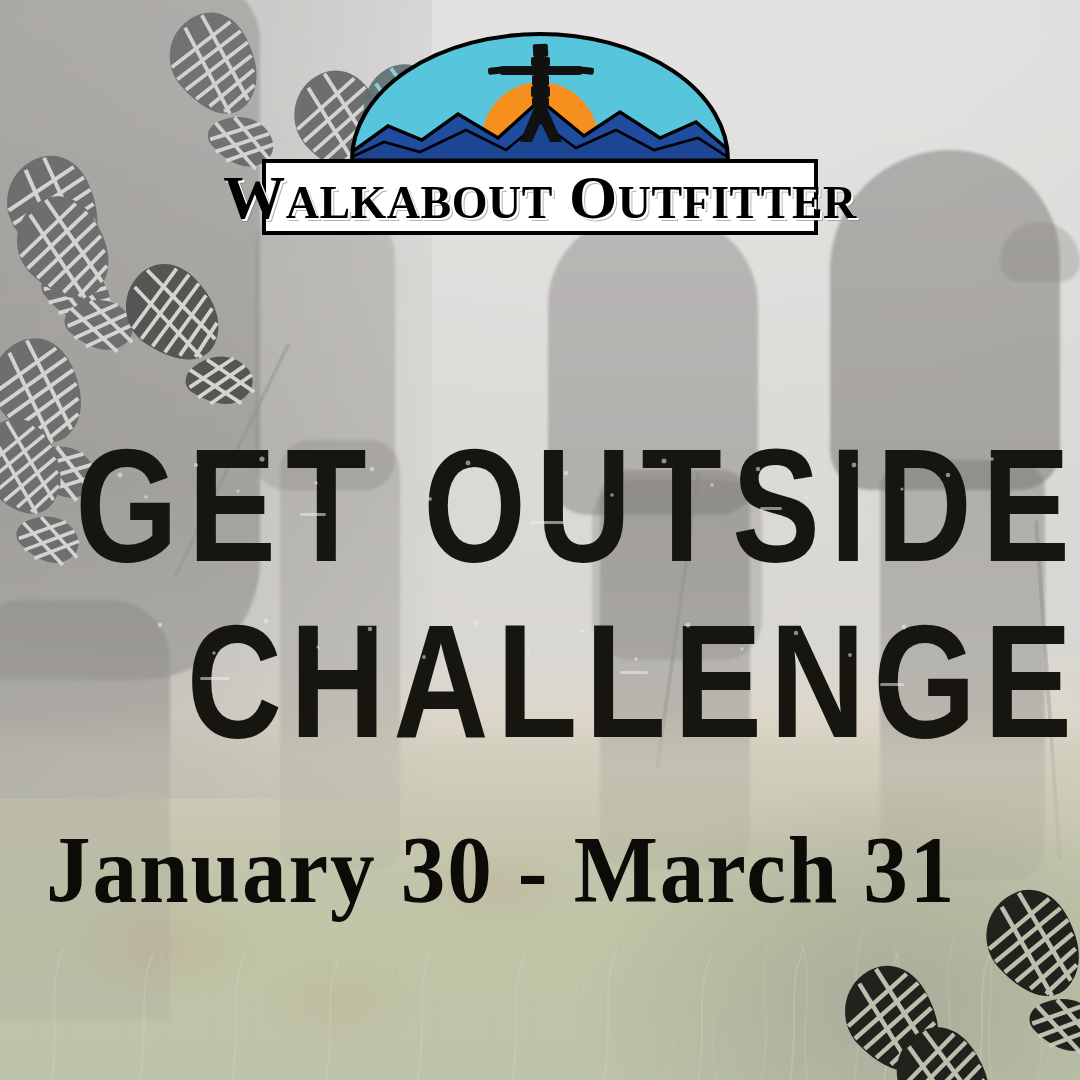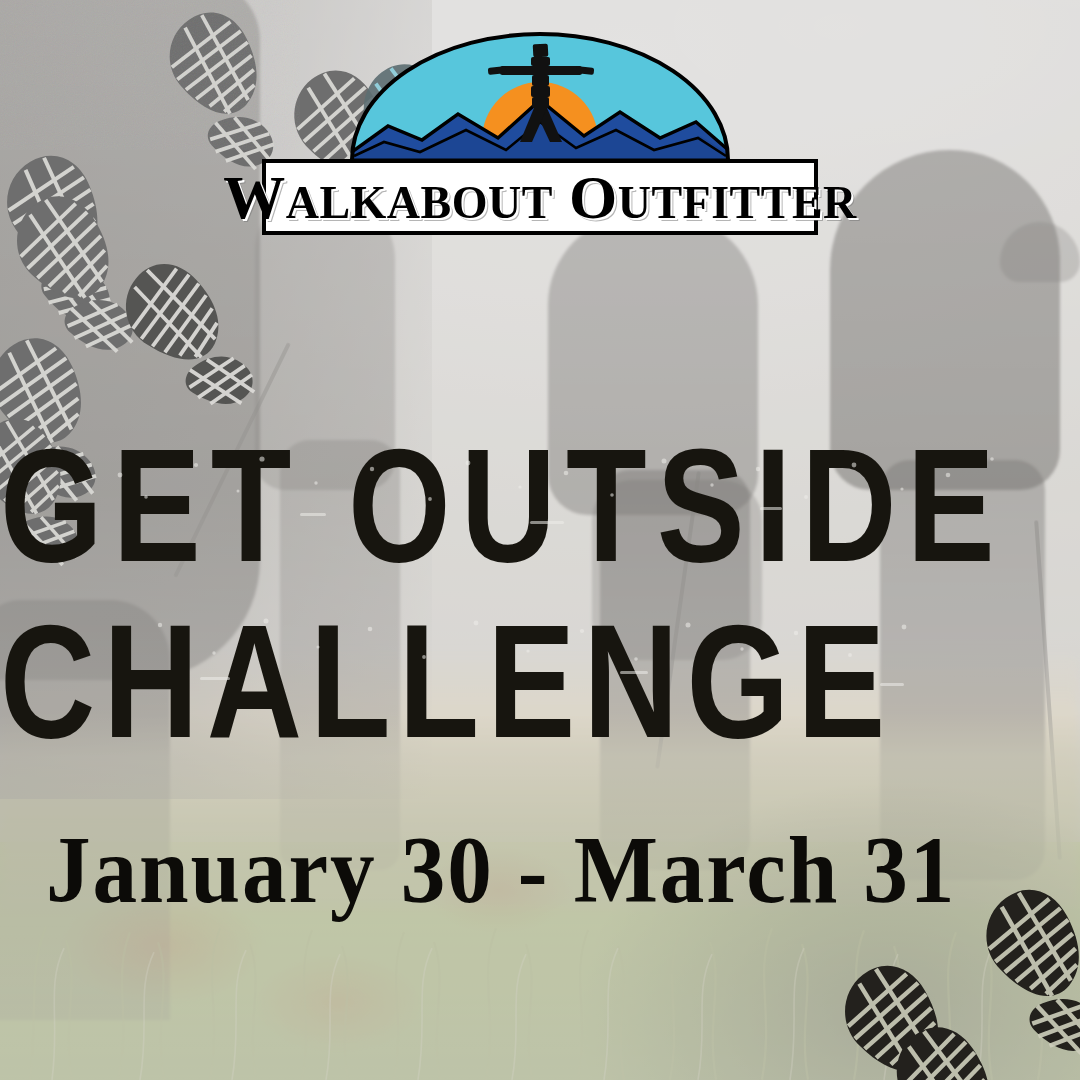--- a/index.html
+++ b/index.html
@@ -120,21 +120,21 @@
   }
   .wordmark-text .cap{font-size:62px;}
   .wordmark-text .sc{font-size:46px;}
   .wm-gap{display:inline-block;width:16px;}
 
   
   .headline{
     position:absolute;
     left:0;right:0;
     top:430px;
-    text-align:left;
+    text-align:right;
     pointer-events:none;
   }
   .hl-line{
     font-family:"Liberation Sans",sans-serif;
     font-weight:700;
     color:#17150f;
     line-height:.94;
     white-space:nowrap;
     transform:scaleY(1.22);
     transform-origin:center top;

